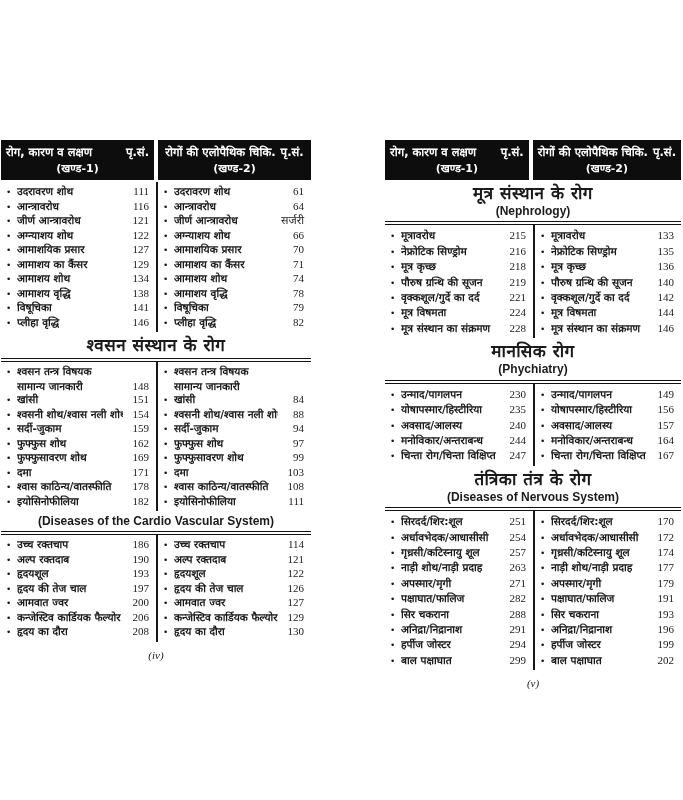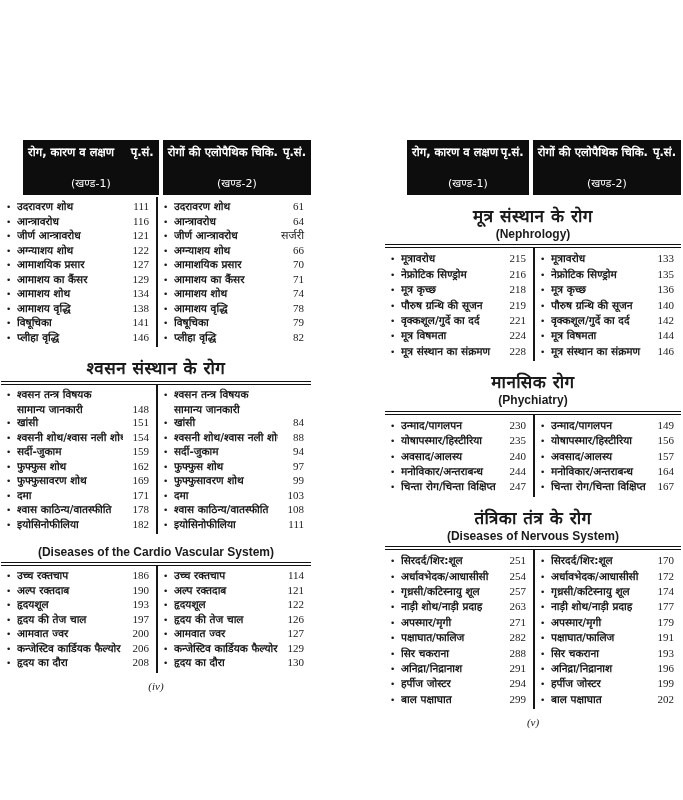--- a/index.html
+++ b/index.html
@@ -4,28 +4,28 @@
 <style>
   html,body{margin:0;padding:0;}
   body{
     width:683px;height:800px;background:#ffffff;position:relative;
     font-family:"DejaVu Sans",sans-serif;color:#1a1a1a;overflow:hidden;
   }
   .page{position:absolute;top:140px;}
   #page-left{left:1px;width:310px;}
   #page-right{left:385px;width:296px;}
 
-  .hdr{display:flex;gap:4px;margin-bottom:2px;padding-left:22px;}
+  .hdr{display:flex;gap:4px;margin-bottom:2px;}
   .hdr-box{background:#0d0d0d;color:#ffffff;flex:1;padding:4px 5px 5px;}
   .hdr-line1{display:flex;justify-content:space-between;align-items:baseline;
     font-size:11.5px;font-weight:bold;white-space:nowrap;}
   .hdr-line1.center{justify-content:center;gap:5px;}
-  .hdr-line2{text-align:center;font-size:11px;font-weight:normal;margin-top:16px;}
+  .hdr-line2{text-align:center;font-size:11px;font-weight:bold;margin-top:1px;}
 
-  .sec-head{text-align:center;margin-top:11px;}
+  .sec-head{text-align:center;margin-top:3px;}
   .h-hi{font-size:17px;font-weight:bold;line-height:1.18;letter-spacing:0.5px;}
   .h-en{font-family:Liberation Sans, sans-serif;font-weight:bold;font-size:12px;line-height:1.2;margin-top:1px;}
   .rule{height:2px;border-top:1.5px solid #111;border-bottom:1.5px solid #111;margin-top:3px;}
 
   .items{display:flex;align-items:stretch;}
   .col{width:50%;box-sizing:border-box;padding:3px 0 2px;}
   .col + .col{border-left:2px solid #161616;}
   .row{display:flex;align-items:baseline;font-size:10.5px;line-height:13.5px;
     padding:0 7px 0 5px;white-space:nowrap;}
   #page-right .row{line-height:14.4px;}

